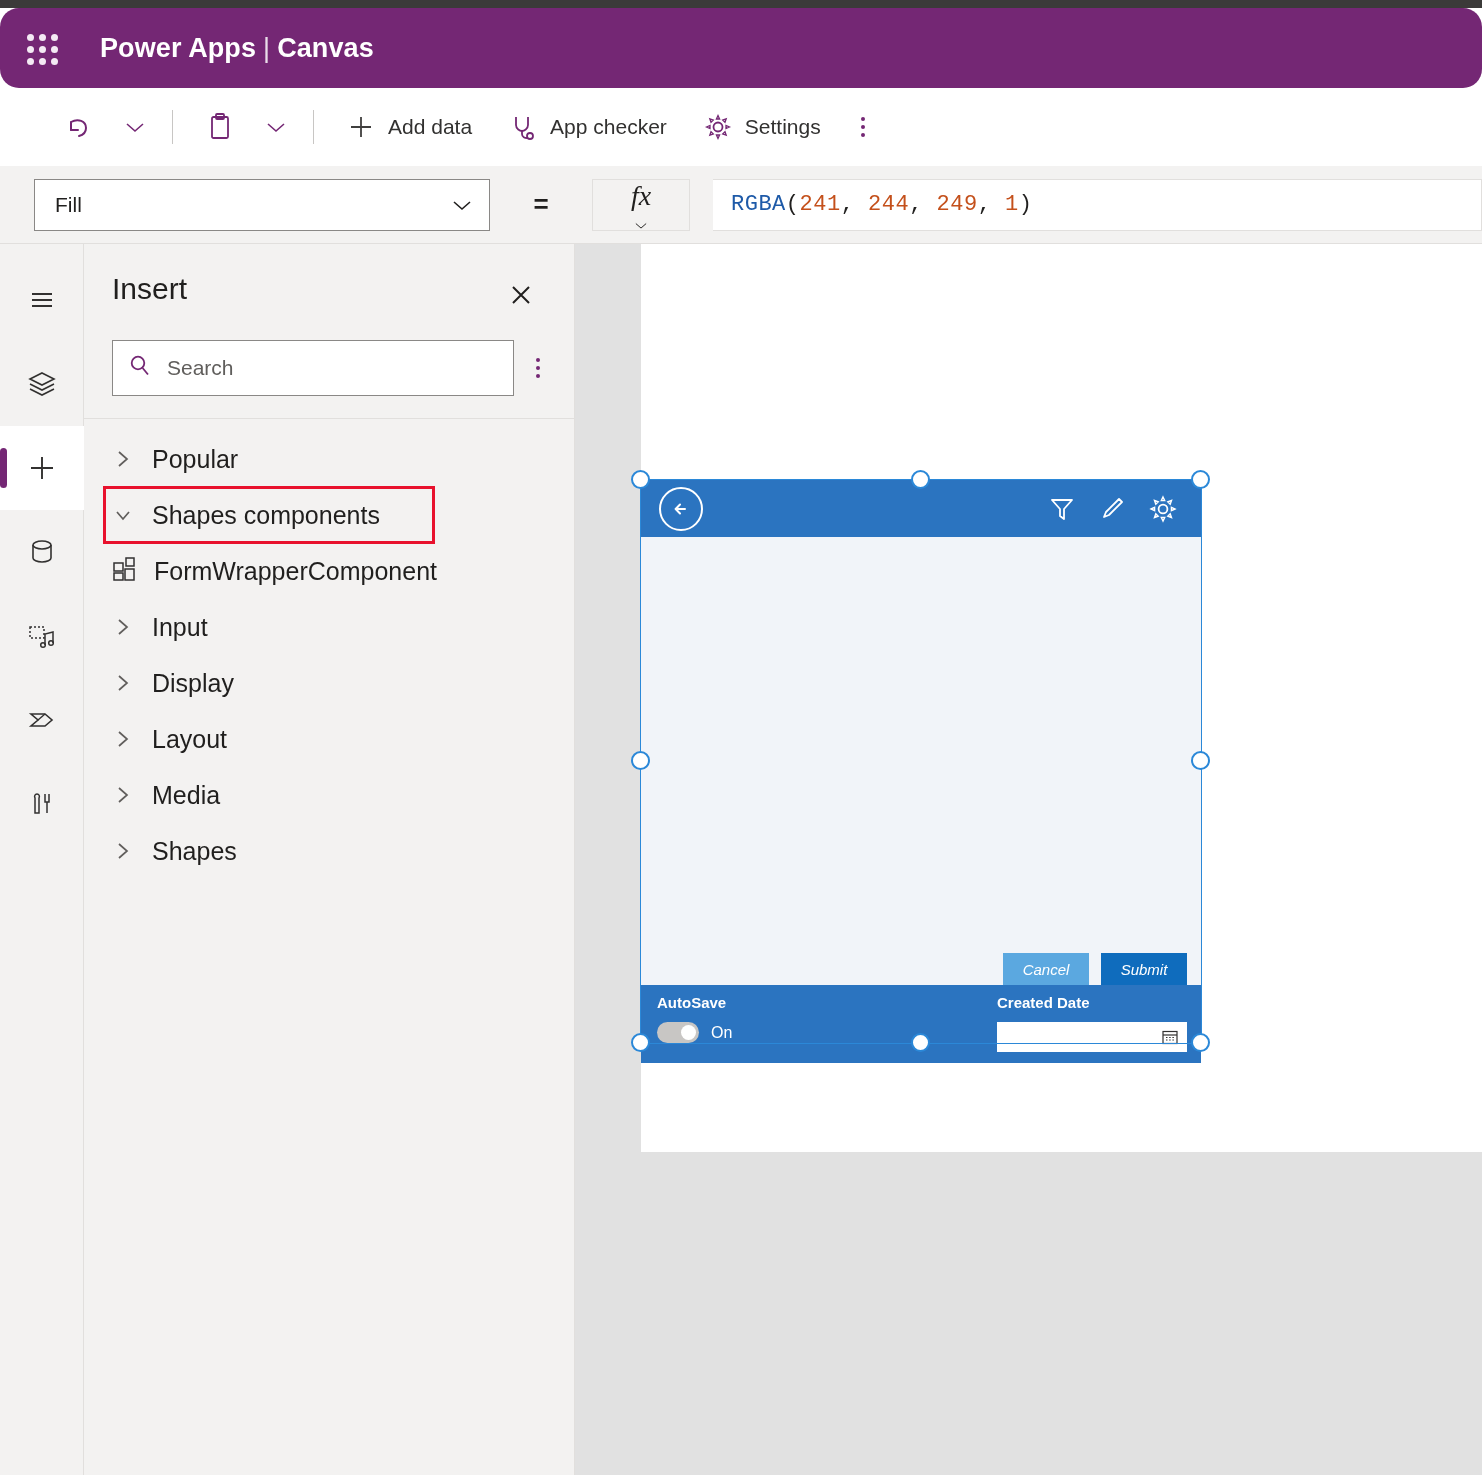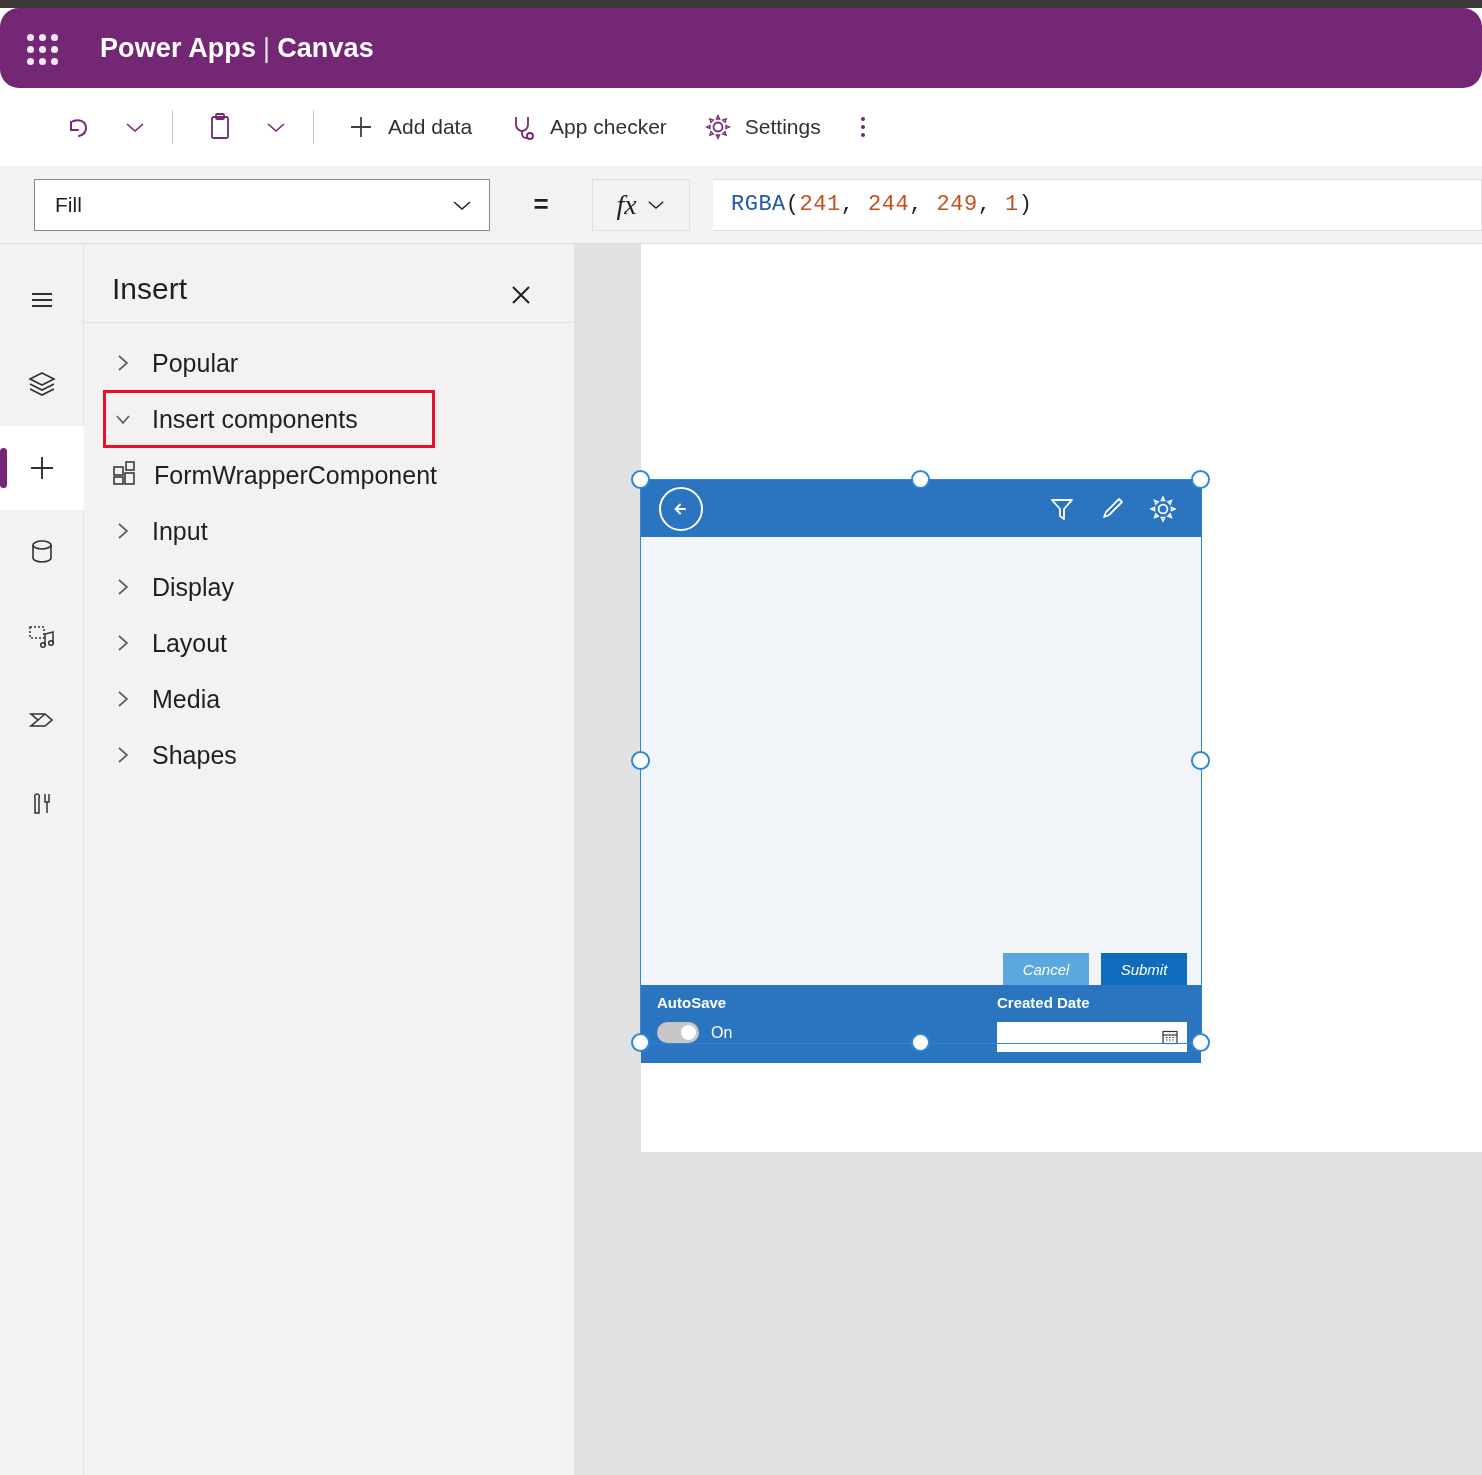--- a/index.html
+++ b/index.html
@@ -47,21 +47,21 @@
     height: 78px; background: #f3f2f1; display: flex; align-items: center;
     padding: 0 0 0 34px; border-bottom: 1px solid #e1dfdd; gap: 23px;
   }
   .propsel {
     width: 456px; height: 52px; background: #fff; border: 1px solid #8a8886;
     display: flex; align-items: center; justify-content: space-between;
     padding: 0 16px 0 20px; font-size: 21px; color: #201f1e; cursor: pointer;
   }
   .eq { width: 56px; text-align: center; font-size: 26px; color: #201f1e; font-weight: 700; }
   .fxbtn { width: 98px; height: 52px; background: #f3f2f1; border: 1px solid #e1dfdd;
-    display: flex; align-items: center; justify-content: center; gap: 9px; cursor: pointer; }
+    display: flex; align-items: center; justify-content: center; gap: 9px; cursor: pointer; flex-direction: column; }
   .fxbtn .fxi { font-family: "Liberation Serif", serif; font-style: italic; font-size: 28px; color: #201f1e; }
   .formula {
     flex: 1; height: 52px; background: #fff; border: 1px solid #e1dfdd; border-left: none;
     display: flex; align-items: center; padding-left: 18px;
     font-family: "Liberation Mono", monospace; font-size: 22px; letter-spacing: .5px;
   }
   .f-fn { color: #1e5aa8; }
   .f-num { color: #c4501b; }
   .f-pn { color: #201f1e; }
 
@@ -292,40 +292,56 @@
 
   <div class="panel">
     <div class="panel-head">
       <div class="panel-title">Insert</div>
       <div class="panel-close">
         <svg width="34" height="34" viewBox="0 0 34 34">
             <path d="M9 9 L25 25 M25 9 L9 25" stroke="#201f1e" stroke-width="2"></path>
           </svg>
       </div>
     </div>
+    <div class="search-row">
+      <div class="searchbox">
+        <span>
+          <svg width="26" height="26" viewBox="0 0 26 26">
+              <circle cx="11" cy="10" r="6.3" stroke="#742774" stroke-width="1.8" fill="none"></circle>
+              <path d="M15.6 15 L21 21.5" stroke="#742774" stroke-width="1.8"></path>
+            </svg>
+        </span>
+        <input type="text" placeholder="Search" style="">
+      </div>
+      <div class="dots-v">
+        <i></i>
+          <i></i>
+          <i></i>
+      </div>
+    </div>
     <div class="panel-sep"></div>
 
     <div class="cat-list">
 
       <div class="cat">
         <span class="cat-ch">
           <svg width="20" height="24" viewBox="0 0 20 24">
               <path d="M6 5 L14 12 L6 19" stroke="#605e5c" stroke-width="1.7" fill="none"></path>
             </svg>
         </span>
         <span class="cat-lbl">Popular</span>
       </div>
 
       <div class="cat highlighted">
         <span class="cat-ch">
           <svg width="20" height="24" viewBox="0 0 20 24">
               <path d="M4 9 L10 16 L16 9" stroke="#605e5c" stroke-width="1.7" fill="none"></path>
             </svg>
         </span>
-        <span class="cat-lbl">Insert components</span>
+        <span class="cat-lbl">Shapes components</span>
       </div>
 
       <div class="comp-item">
         <span>
           <svg width="30" height="30" viewBox="0 0 30 30">
               <rect x="4" y="9" width="9" height="8" stroke="#323130" stroke-width="1.5" fill="none"></rect>
               <rect x="4" y="19" width="9" height="7" stroke="#323130" stroke-width="1.5" fill="none"></rect>
               <rect x="15" y="15" width="9" height="11" stroke="#323130" stroke-width="1.5" fill="none"></rect>
               <rect x="16" y="4" width="8" height="8" stroke="#323130" stroke-width="1.5" fill="none"></rect>
             </svg>

